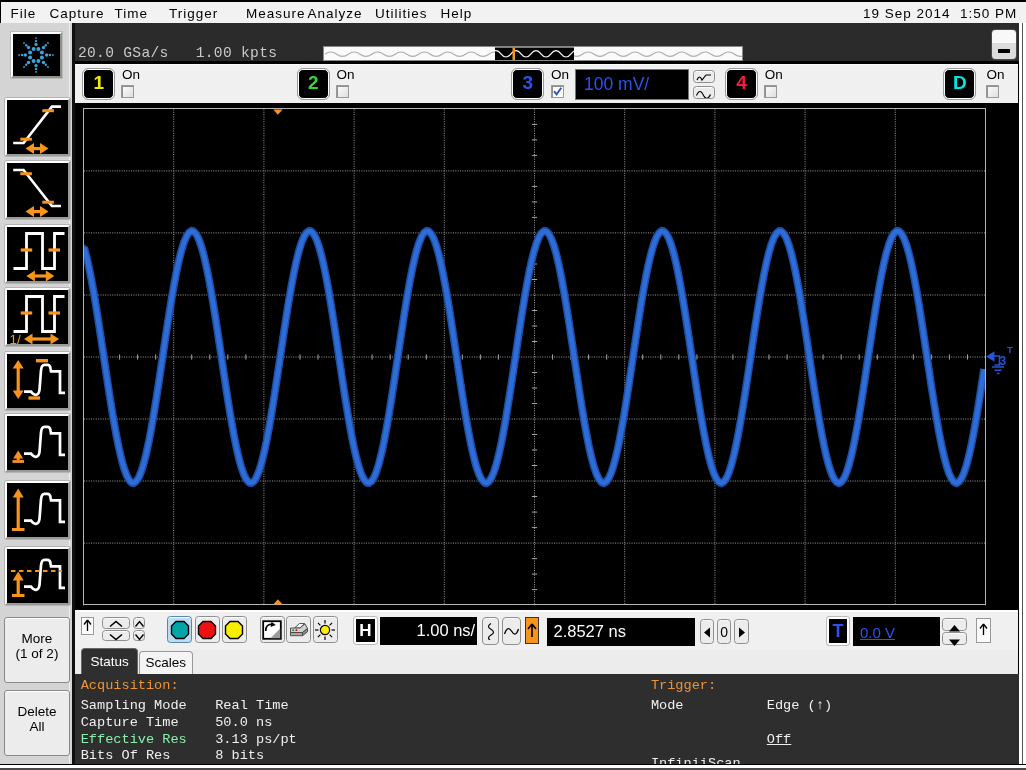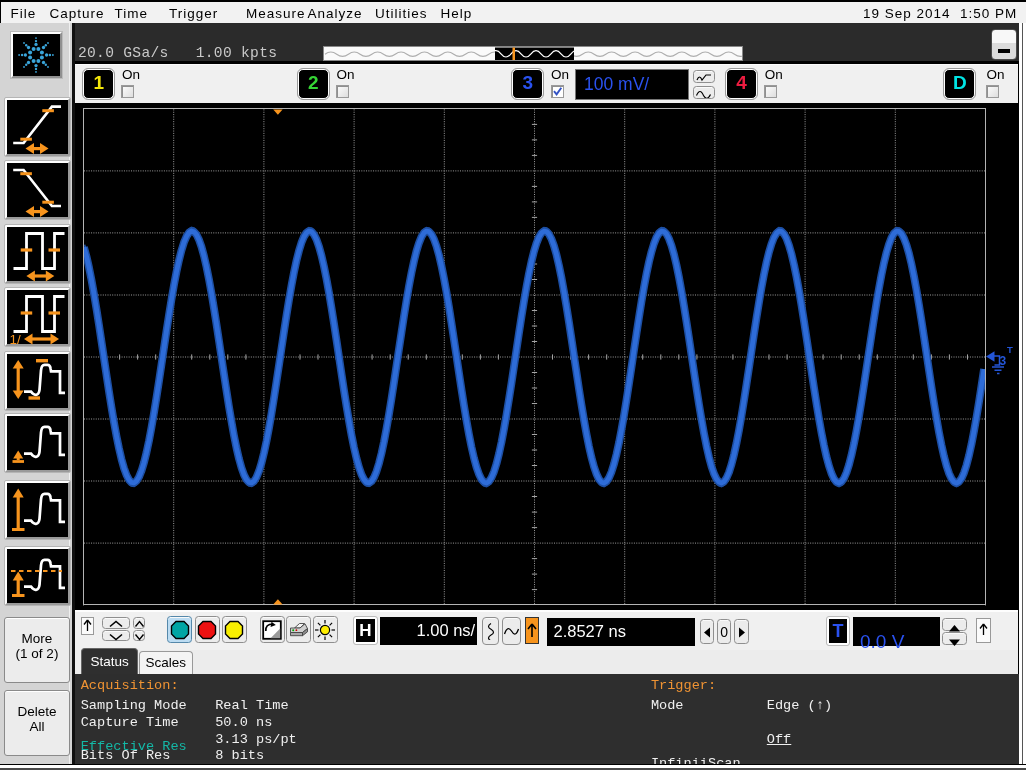--- a/index.html
+++ b/index.html
@@ -315,21 +315,21 @@
     </div>
     <div class="cbtn" style="left:625.3px; top:6.5px; width:14.7px; height:25.5px;text-align:center;"><svg width="9" height="11" viewBox="0 0 9 11" style="margin-top:7px">
         <path d="M7 0.5 v10 L1 5.5 z" fill="#000"></path>
       </svg></div>
     <div class="cbtn" style="left:642.3px; top:6.5px; width:14.7px; height:25.5px;text-align:center;"><span style="font-size:14px; line-height:24px;">0</span></div>
     <div class="cbtn" style="left:659.5px; top:6.5px; width:14.7px; height:25.5px;text-align:center;"><svg width="9" height="11" viewBox="0 0 9 11" style="margin-top:7px">
         <path d="M2 0.5 v10 L8 5.5 z" fill="#000"></path>
       </svg></div>
     <div style="position:absolute; left:752.5px; top:5px; width:22px; height:28px;background:#000; border:2px solid #fff; outline:1.5px solid #bbb; border-radius:2px; color:#2a52f0;font-weight:bold; font-size:18px; text-align:center; line-height:24px;">T</div>
     <div class="blk" style="left:778.5px; top:5px; width:86.5px; height:28.5px;">
-      <span style="position:absolute; left:7px; top:14px; font-size:19px; color:#2a52f0;">0.0 V</span>
+      <span style="position:absolute; left:7px; top:7px; font-size:15px; color:#2a52f0;text-decoration:underline;">0.0 V</span>
     </div>
     <div class="cbtn" style="left:867.5px; top:5.5px; width:25px; height:13px;text-align:center;"><svg width="13" height="9" viewBox="0 0 13 9" style="margin-top:2.2px">
         <path d="M1 7.5 h11 L6.5 1 z" fill="#000"></path>
       </svg></div>
     <div class="cbtn" style="left:867.5px; top:20px; width:25px; height:13px;text-align:center;"><svg width="13" height="9" viewBox="0 0 13 9" style="margin-top:2.2px">
         <path d="M1 1.5 h11 L6.5 8 z" fill="#000"></path>
       </svg></div>
     <div style="position:absolute; left:901.5px; top:6px; width:15px; height:25px; background:#fbfbfb; border:1px solid #999; text-align:center; padding-top:3px;"><svg width="11" height="15" viewBox="0 0 11 15">
         <path d="M5.5 2 v11 M5.5 2 l-3.5 4.5 M5.5 2 l3.5 4.5" stroke="#000" stroke-width="1.3" fill="none"></path>
       </svg></div>
@@ -337,21 +337,21 @@
 <div class="abs" id="tabrow">
     <div style="position:absolute; left:6.9px; top:-1.3px; width:56.5px; height:25.5px; background:#2f2f2f;border:1px solid #666; border-bottom:none; border-radius:4px 4px 0 0; color:#fff; font-size:13.5px;text-align:center; line-height:25px;">Status</div>
     <div style="position:absolute; left:64.3px; top:1.9px; width:53.8px; height:22.3px; background:#f4f4f4;border:1px solid #999; border-bottom:none; border-radius:4px 4px 0 0; color:#000; font-size:13.5px;text-align:center; line-height:22px;">Scales</div>
   </div>
 <div class="abs" id="infopanel">
     <span style="left:6.200000000000003px; top:4.0px; color:#ef9333;">Acquisition:</span>
     <span style="left:6.200000000000003px; top:24.799999999999955px; color:#f0f0f0;">Sampling Mode</span>
     <span style="left:140.7px; top:24.799999999999955px; color:#f0f0f0;">Real Time</span>
     <span style="left:6.200000000000003px; top:41.5px; color:#f0f0f0;">Capture Time</span>
     <span style="left:140.7px; top:41.5px; color:#f0f0f0;">50.0 ns</span>
-    <span style="left:6.200000000000003px; top:65px; color:#14b8a6;">Effective Res</span>
+    <span style="left:6.200000000000003px; top:58px; color:#86efac;">Effective Res</span>
     <span style="left:140.7px; top:58.200000000000045px; color:#f0f0f0;">3.13 ps/pt</span>
     <span style="left:6.200000000000003px; top:74.89999999999998px; color:#f0f0f0;">Bits Of Res</span>
     <span style="left:140.7px; top:74.89999999999998px; color:#f0f0f0;">8 bits</span>
     <span style="left:576.4px; top:4.0px; color:#ef9333;">Trigger:</span>
     <span style="left:576.4px; top:24.799999999999955px; color:#f0f0f0;">Mode</span>
     <span style="left:692.3px; top:24.799999999999955px; color:#f0f0f0;">Edge (↑)</span>
     <span style="left:576.4px; top:58.200000000000045px; color:#f0f0f0;margin-top:24px;">InfiniiScan</span>
     <span style="left:692.3px; top:58.200000000000045px; color:#f0f0f0;text-decoration:underline;">Off</span>
   </div>
 <div class="abs" id="redge">

